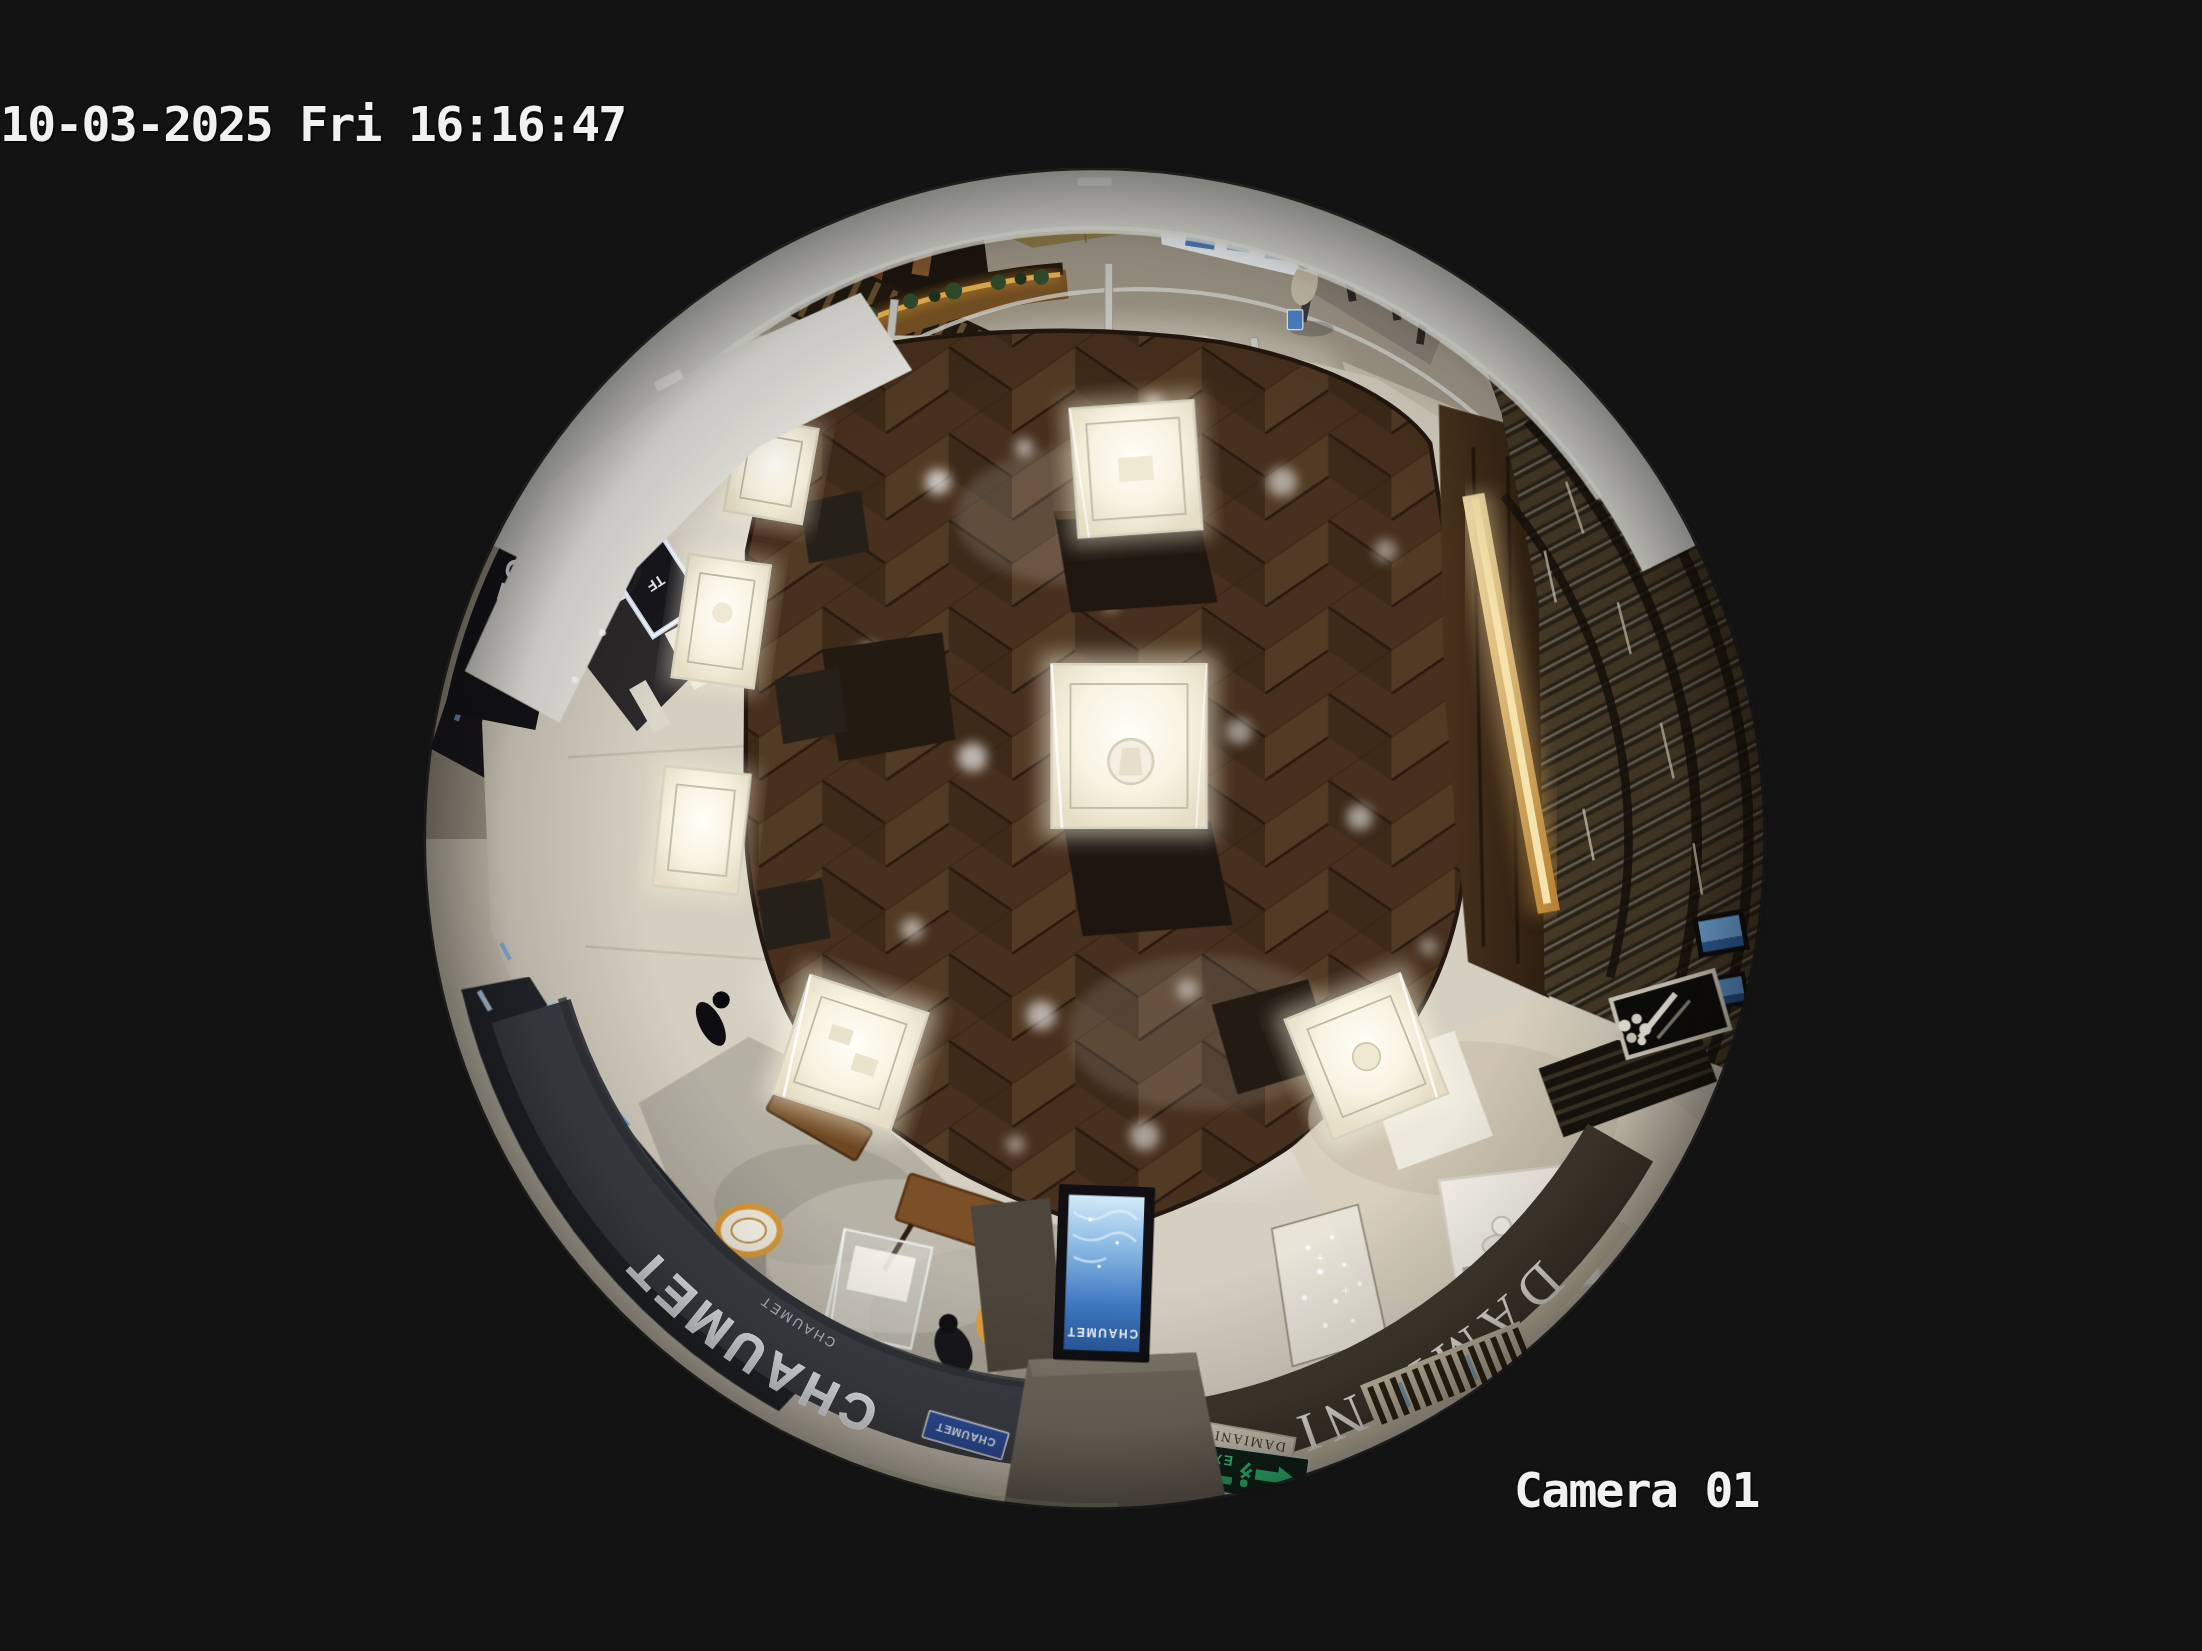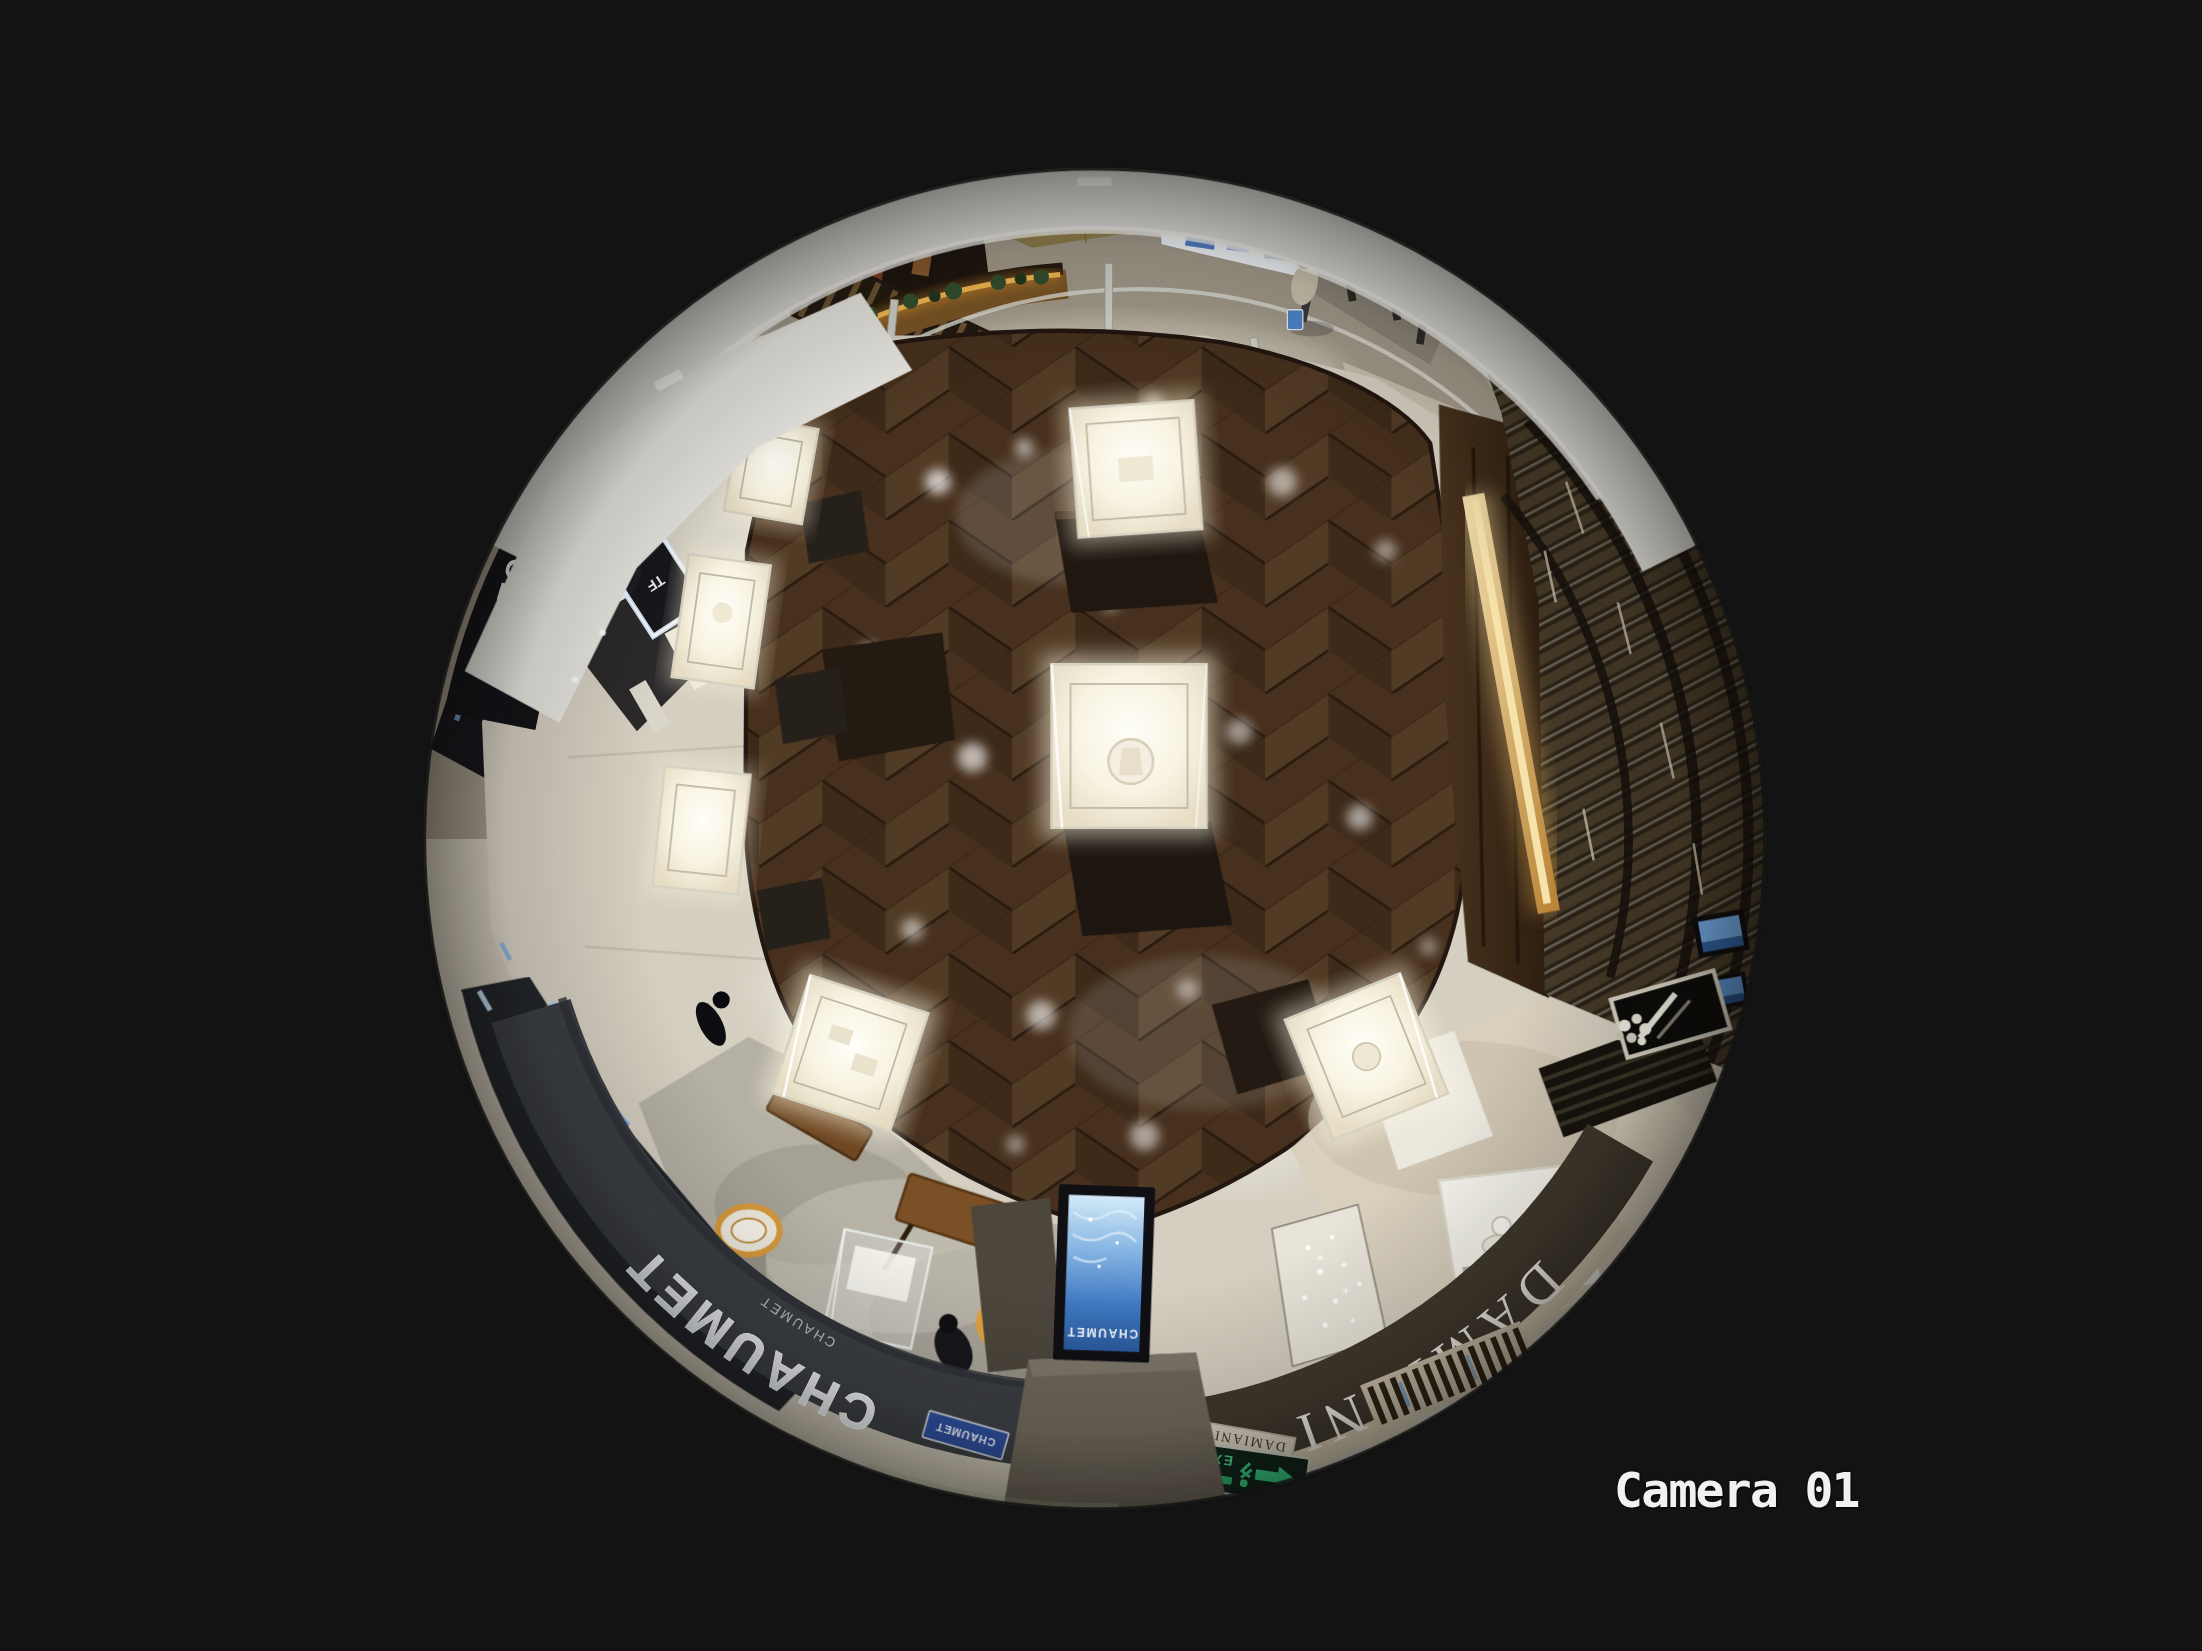--- a/index.html
+++ b/index.html
@@ -1,21 +1,21 @@
 <!DOCTYPE html>
 <html style="font-size:13.8px"><head>
 <meta charset="utf-8">
 <style>
   html,body{margin:0;padding:0;background:#131313;width:2203px;height:1652px;overflow:hidden;}
   #stage{position:relative;width:2203px;height:1652px;background:#131313;font-family:"DejaVu Sans Mono",monospace;}
   .osd{position:absolute;color:#f1f1f1;font-family:"DejaVu Sans Mono",monospace;font-weight:bold;
        font-size:48px;letter-spacing:-1.7px;line-height:1;white-space:pre;
        text-shadow:0 0 2.6px rgba(0,0,0,.85), 1.7px 1.7px 0 rgba(0,0,0,.35);}
   #ts{left:0px;top:100px;}
-  #cam{left:1614px;top:1466px;}
+  #cam{left:1514px;top:1466px;}
   svg{position:absolute;left:0;top:0;}
   text{font-family:"Liberation Sans",sans-serif;}
   .serif{font-family:"Liberation Serif",serif;}
 </style>
 </head>
 <body>
 
 <div id="stage">
 
 <svg width="2203" height="1652" viewBox="0 0 2560 1920">
@@ -531,16 +531,17 @@
       <circle cx="668" cy="790" r="4" fill="#ffffff" opacity=".8"></circle>
       <path d="M1299,1749 A774 774 0 0 1 1007,1702" stroke="#9db285" stroke-width="5" fill="none" opacity=".35" transform="scale(1)"></path>
     </g>
 
     <circle cx="1272" cy="975" r="780" fill="url(#vig)"></circle>
   </g>
 
   <circle cx="1272" cy="975" r="780" fill="none" stroke="#131313" stroke-width="6" opacity=".9"></circle>
 </svg>
 
+<div id="ts" class="osd">10-03-2025 Fri 16:16:47</div>
 <div id="cam" class="osd">Camera 01</div>
 
 </div>
 
 
 </body></html>

